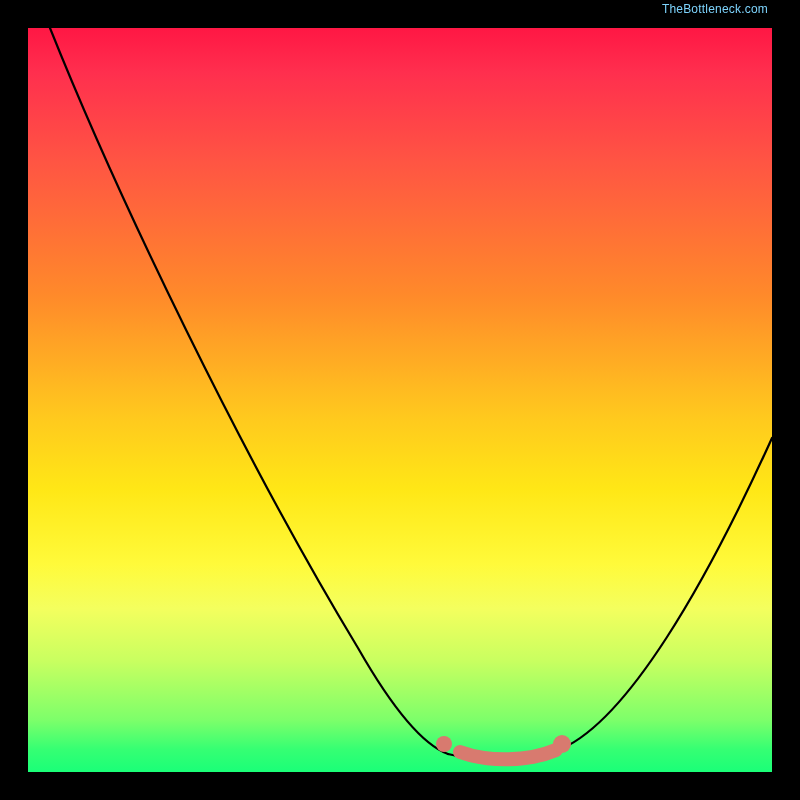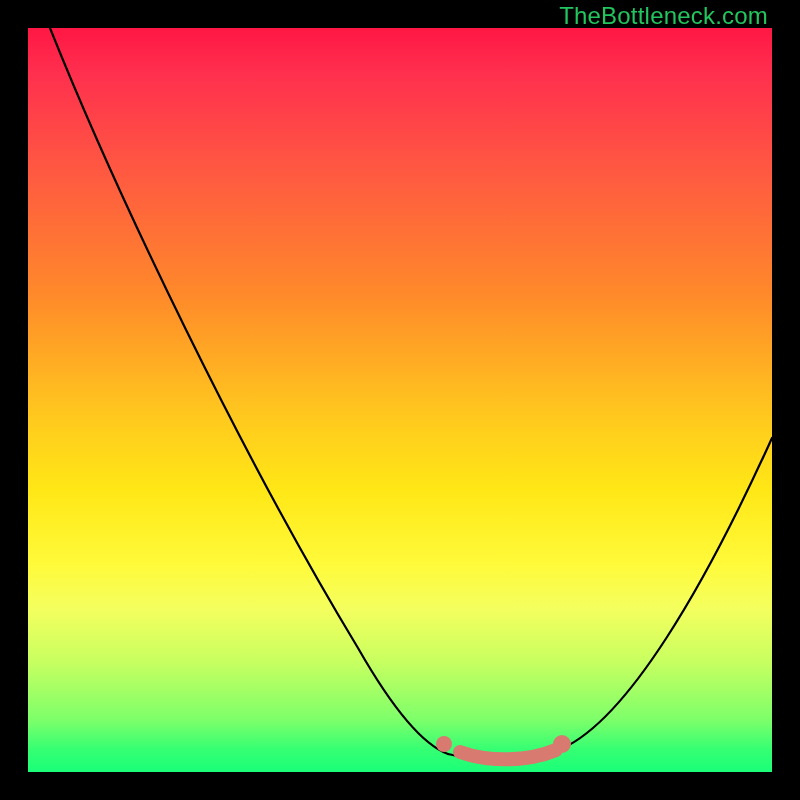--- a/index.html
+++ b/index.html
@@ -38,22 +38,22 @@
       #c9ff60 85%,
       #7dff6a 93%,
       #35ff73 97%,
       #1aff78 100%
     );
   }
   .attribution {
     position: absolute;
     top: 2px;
     right: 32px;
-    color: #22c55e;
-    font-size: 24px;
+    color: #7dd3fc;
+    font-size: 12px;
     font-weight: 500;
     letter-spacing: 0.2px;
     user-select: none;
   }
   svg.overlay {
     position: absolute;
     left: 0;
     top: 0;
     width: 744px;
     height: 744px;

